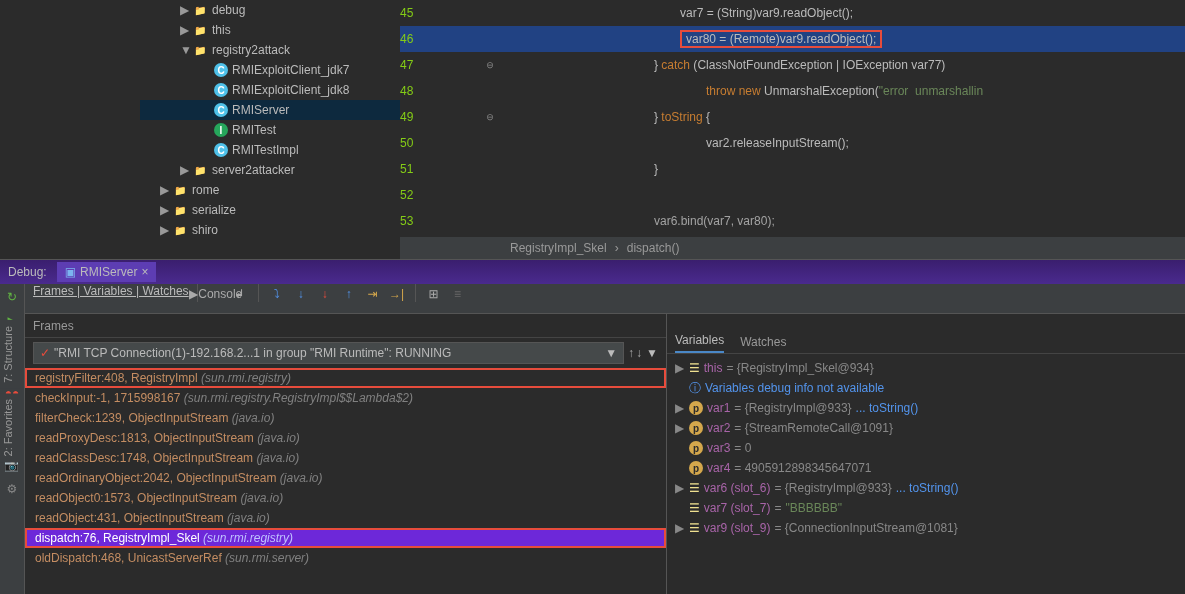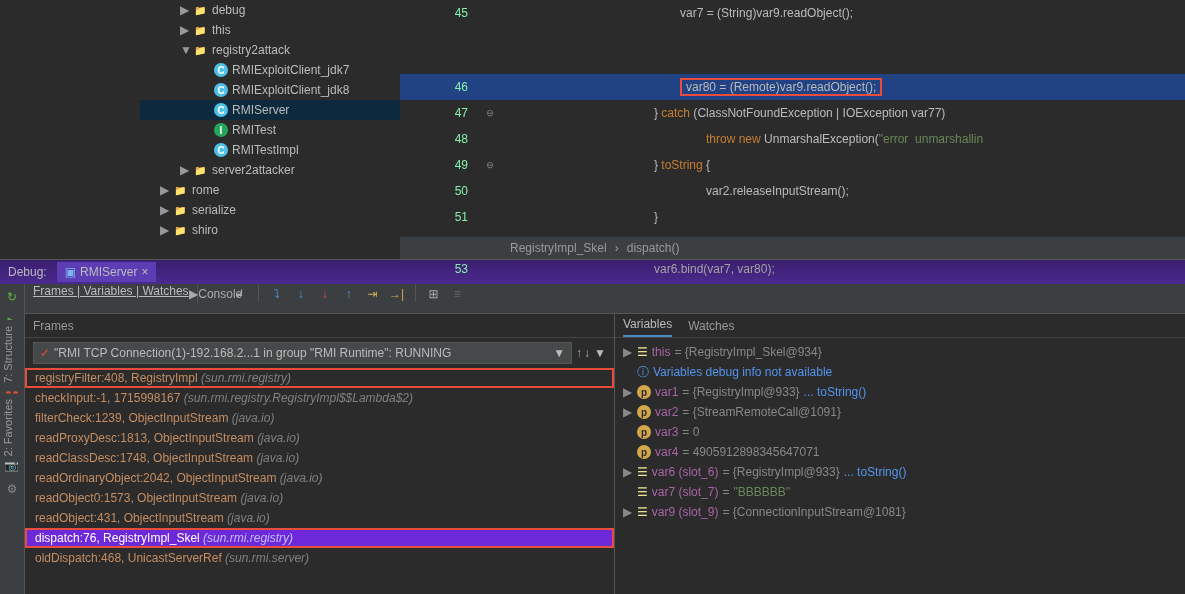--- a/index.html
+++ b/index.html
@@ -10,53 +10,53 @@
 .tree-item { display: flex; align-items: center; height: 20px; padding: 0 4px; white-space: nowrap; }
 .tree-item.selected { background: #0d293e; }
 .tree-arrow { width: 10px; color: #999; margin-right: 4px; }
 .tree-icon { width: 14px; height: 14px; margin-right: 4px; display: inline-flex; align-items: center; justify-content: center; font-size: 10px; }
 .icon-folder { color: #888; }
 .icon-class-c { background: #4fc1e9; border-radius: 50%; color: #fff; font-weight: bold; width: 14px; height: 14px; }
 .icon-class-i { background: #26a65b; border-radius: 50%; color: #fff; font-weight: bold; width: 14px; height: 14px; }
 .tree-label { color: #bbb; }
 .editor { flex: 1; background: #2b2b2b; position: relative; font-family: "Consolas", monospace; font-size: 13px; }
 .editor-line { display: flex; height: 26px; align-items: center; }
-.editor-line.highlighted { background: #214283; margin-top: 48px; }
-.gutter { width: 80px; text-align: right; padding-right: 12px; color: #86efac; }
+.editor-line.highlighted { background: #214283; }
+.gutter { width: 80px; text-align: left; padding-right: 12px; color: #84cc16; }
 .fold-gutter { width: 20px; text-align: center; color: #888; font-size: 9px; }
 .code-content { flex: 1; white-space: pre; padding-left: 180px; }
 .kw { color: #c77d31; }
 .str { color: #6a8759; }
 .id { color: #bbb; }
 .highlight-box { border: 2px solid #e74c3c; padding: 0 4px; }
 .breadcrumb { position: absolute; bottom: 0; left: 0; right: 0; height: 22px; background: #3c3f41; display: flex; align-items: center; padding-left: 110px; gap: 8px; color: #999; }
 .debug-section { flex: 1; display: flex; flex-direction: column; border-radius: 28px; }
 .debug-header { height: 24px; background: linear-gradient(to bottom, #3a1e6e, #4a2a8e); display: flex; align-items: center; padding: 0 8px; gap: 10px; color: #bbb; }
 .debug-tab { background: #5d3db3; padding: 3px 8px; display: flex; align-items: center; gap: 4px; }
 .debug-toolbar { height: 30px; background: #3c3f41; display: flex; align-items: flex-start; padding: 0 8px; gap: 4px; border-bottom: 1px solid #555; }
 .toolbar-sep { width: 1px; height: 18px; background: #555; margin: 0 4px; }
 .toolbar-btn { width: 20px; height: 20px; display: flex; align-items: center; justify-content: center; color: #aaa; cursor: pointer; }
 .debug-body { flex: 1; display: flex; }
 .left-sidebar { width: 25px; background: #3c3f41; display: flex; flex-direction: column; align-items: center; padding-top: 4px; gap: 6px; border-right: 1px solid #555; }
 .sidebar-icon { width: 18px; height: 18px; display: flex; align-items: center; justify-content: center; }
-.frames-panel { width: 590px; display: flex; flex-direction: column; border-right: 1px solid #555; }
+.frames-panel { width: 642px; display: flex; flex-direction: column; border-right: 1px solid #555; }
 .panel-header { height: 24px; display: flex; align-items: center; padding: 0 8px; color: #999; border-bottom: 1px solid #444; }
 .thread-selector { margin: 4px 8px; display: flex; align-items: center; gap: 4px; }
 .thread-select { flex: 1; background: #45494a; border: 1px solid #555; padding: 3px 6px; color: #bbb; display: flex; align-items: center; }
 .thread-check { color: #e74c3c; margin-right: 4px; }
 .thread-arrows { display: flex; gap: 2px; color: #aaa; }
 .frame-list { flex: 1; overflow-y: auto; }
 .frame-item { padding: 3px 10px; color: #c48d62; }
 .frame-item.boxed { outline: 2px solid #e74c3c; outline-offset: -2px; }
 .frame-item.selected { background: #6d28d9; color: #fff; }
 .frame-pkg { font-style: italic; color: #808080; }
 .frame-item.selected .frame-pkg { color: #c0c0ff; }
 .frame-item.boxed.selected { outline: 2px solid #e74c3c; }
 .variables-panel { flex: 1; display: flex; flex-direction: column; }
-.var-tabs { height: 24px; display: flex; align-items: flex-end; padding: 0 8px; gap: 16px; border-bottom: 1px solid #444; }
+.var-tabs { height: 24px; display: flex; align-items: flex-end; padding: 0 8px; gap: 16px; border-bottom: 1px solid #444; margin-top: 16px; }
 .var-tab { padding-bottom: 4px; color: #999; }
 .var-tab.active { color: #bbb; border-bottom: 2px solid #4a88c7; }
 .var-list { flex: 1; padding: 4px; overflow-y: auto; }
 .var-item { display: flex; align-items: center; height: 20px; gap: 4px; padding-left: 4px; }
 .var-expand { width: 10px; color: #888; }
 .var-badge { width: 14px; height: 14px; border-radius: 50%; display: flex; align-items: center; justify-content: center; font-size: 10px; font-weight: bold; }
 .badge-p { background: #d4a74c; color: #2b2b2b; }
 .badge-eq { color: #eee090; }
 .var-name { color: #a864a8; }
 .var-val { color: #888; }

